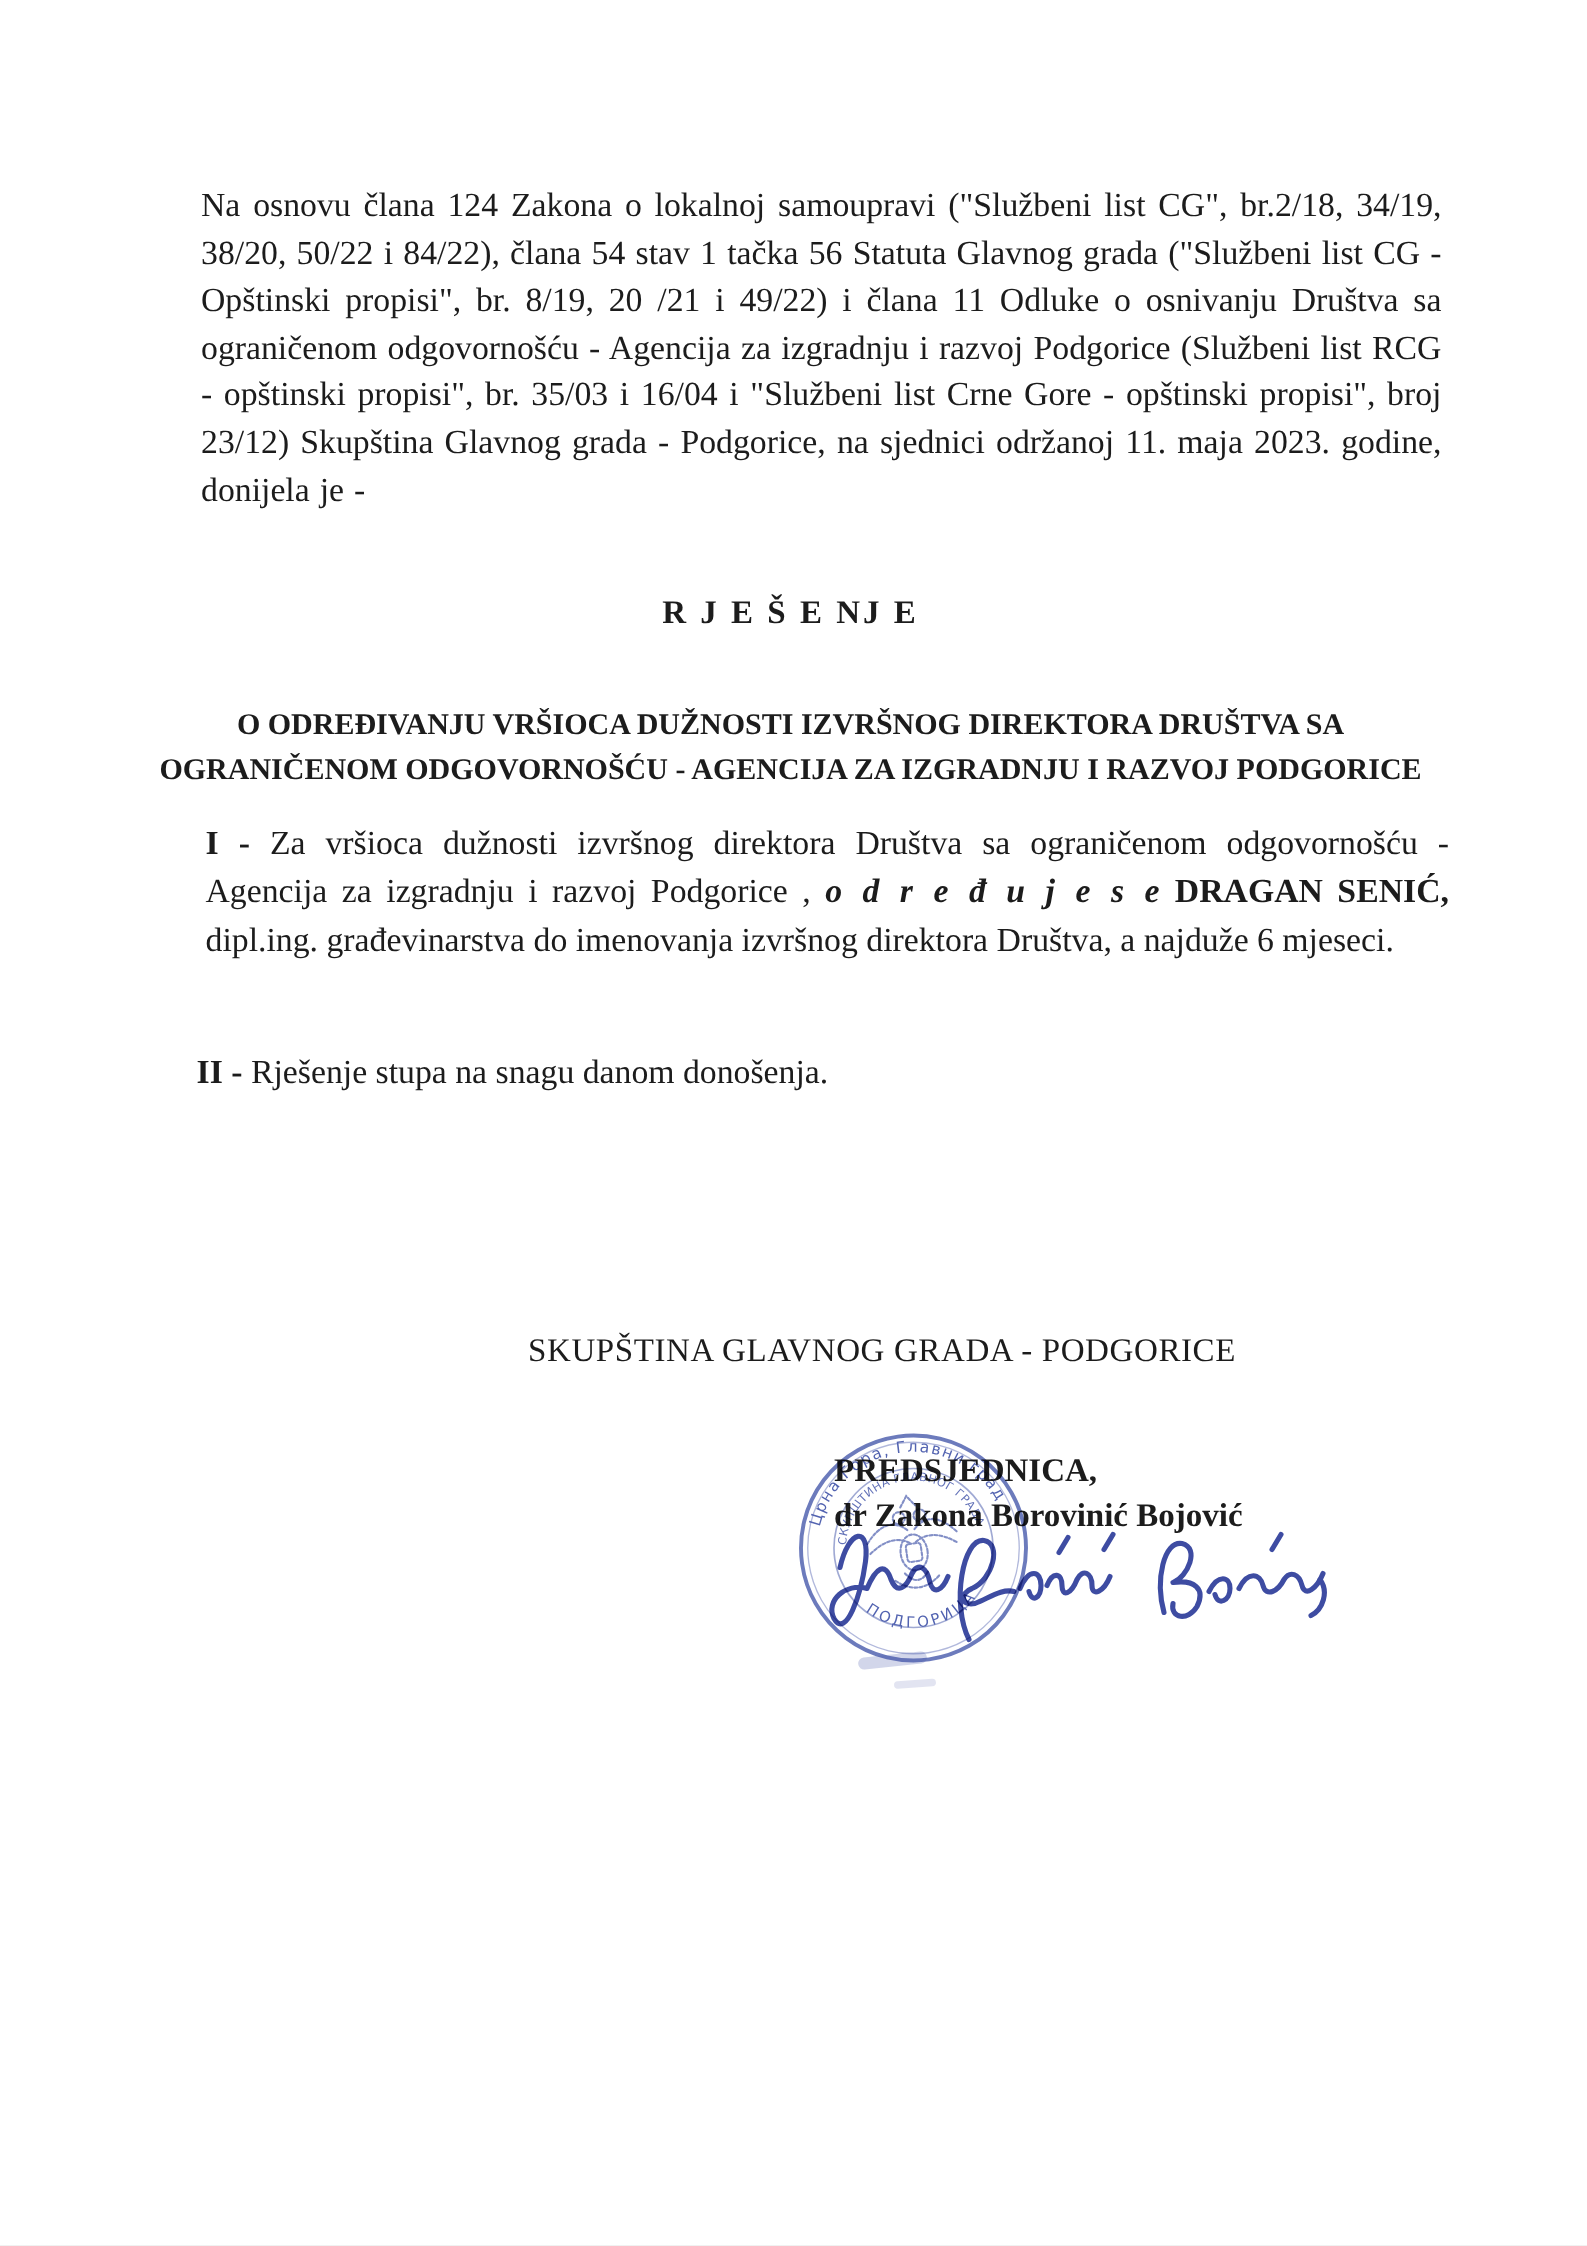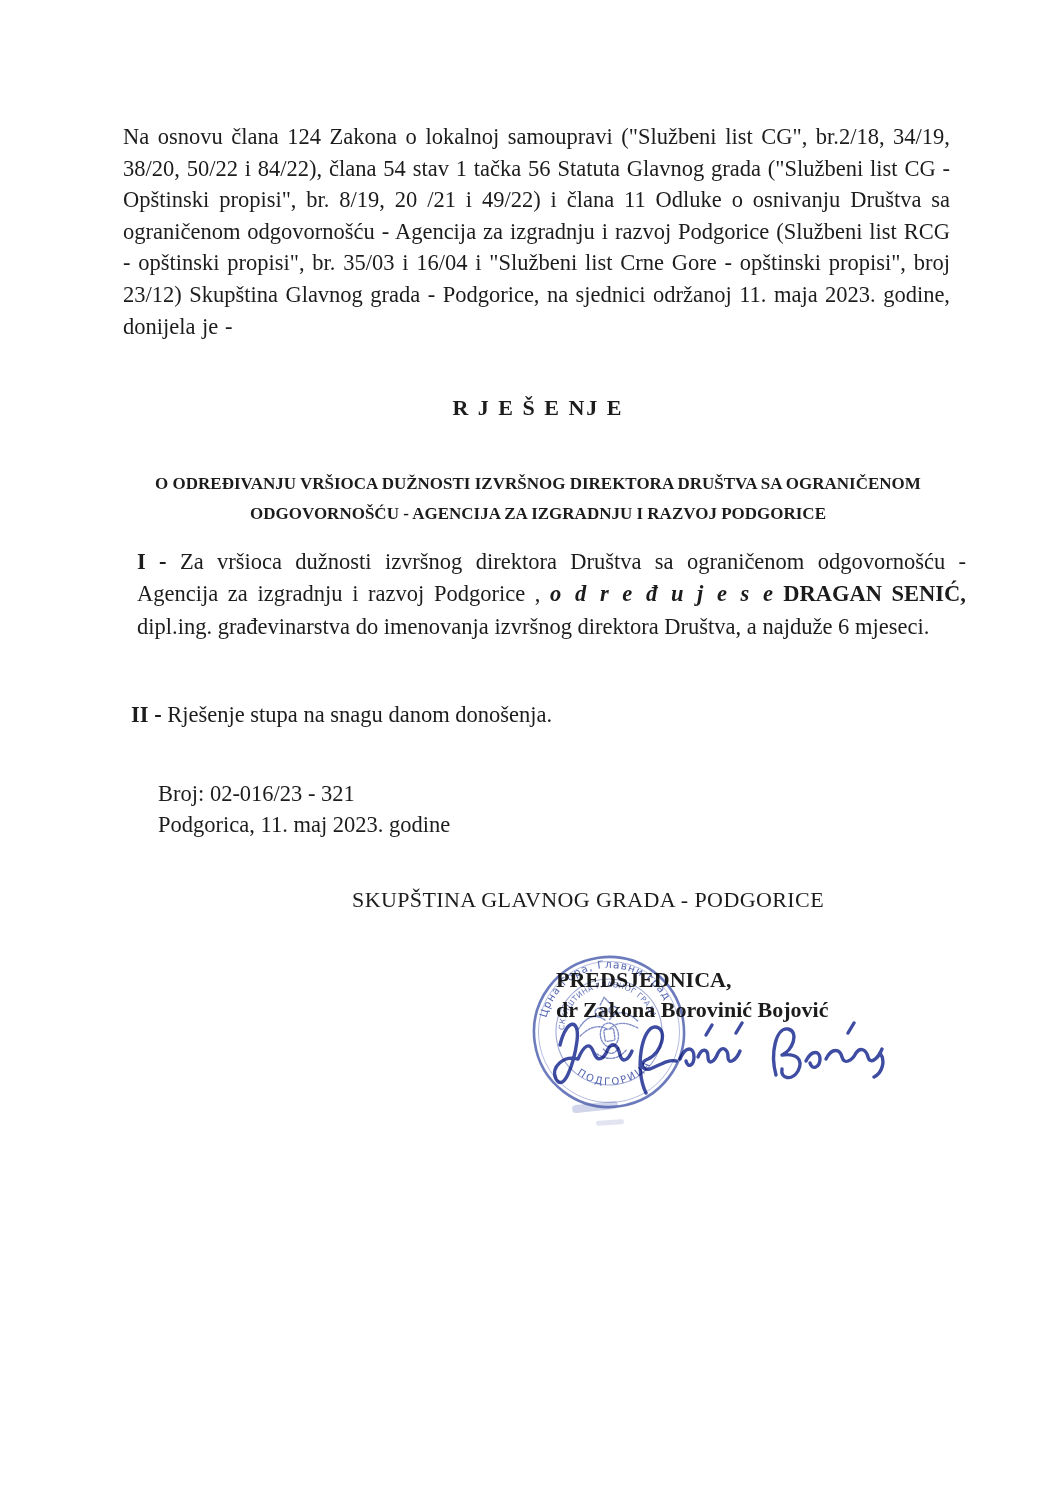--- a/index.html
+++ b/index.html
@@ -6,30 +6,30 @@
   .page{
     position:relative;
     width:1058px;height:1497px;
     background:#ffffff;
     margin:0 auto;
     font-family:"Liberation Serif","DejaVu Serif",serif;
     color:#1c1c1c;
     overflow:hidden;
   }
   .intro{
-    position:absolute;left:123px;top:121px;width:827px;margin:0;
+    position:absolute;left:134px;top:121px;width:827px;margin:0;
     font-size:22.5px;line-height:31.6px;text-align:justify;
     word-spacing:1px;
   }
   .title-block{
-    position:absolute;left:110px;top:395px;width:856px;
+    position:absolute;left:99px;top:395px;width:856px;
     text-align:center;font-weight:bold;z-index:1;
   }
   .title-heading{font-size:22px;letter-spacing:2px;margin-bottom:3px;}
-  .title-subject{font-size:17px;line-height:29.5px;margin-top:48px;}
+  .title-subject{font-size:20px;line-height:29.5px;margin-top:48px;}
   .item{position:absolute;margin:0;font-size:22.5px;z-index:1;}
   .item1{left:137px;top:546px;width:829px;line-height:32.3px;text-align:justify;}
   .item2{left:131px;top:699px;width:829px;line-height:32px;}
   .bold{font-weight:bold;}
   .emph{font-weight:bold;font-style:italic;letter-spacing:.5px;word-spacing:3px;}
   .ref-block{
     position:absolute;left:158px;top:779px;
     font-size:22.5px;line-height:30.6px;z-index:1;
   }
   .issuer{
@@ -70,24 +70,20 @@
 
   <div class="title-block">
     <div class="title-heading">R J E Š E NJ E</div>
     <div class="title-subject">O ODREĐIVANJU VRŠIOCA DUŽNOSTI IZVRŠNOG DIREKTORA DRUŠTVA SA OGRANIČENOM ODGOVORNOŠĆU - AGENCIJA ZA IZGRADNJU I RAZVOJ PODGORICE</div>
   </div>
 
   <p class="item item1"><span class="bold">I -</span><span> Za vršioca dužnosti izvršnog direktora Društva sa ograničenom odgovornošću - Agencija za izgradnju i razvoj Podgorice , </span><span class="emph">o d r e đ u j e  s e</span><span class="bold"> DRAGAN SENIĆ,</span><span> dipl.ing. građevinarstva do imenovanja izvršnog direktora Društva, a najduže 6 mjeseci.</span></p>
 
   <p class="item item2"><span class="bold">II -</span><span> Rješenje stupa na snagu danom donošenja.</span></p>
 
-  <div class="ref-block">
-    <div>Broj: 02-016/23 - 321</div>
-    <div>Podgorica, 11. maj 2023. godine</div>
-  </div>
 
   <div class="issuer">SKUPŠTINA GLAVNOG GRADA - PODGORICE</div>
 
   <div class="sig-block">
     <div>PREDSJEDNICA,</div>
     <div>dr Zakona Borovinić Bojović</div>
   </div>
 
   <svg class="stamp-svg" viewBox="0 0 170 170">
     <defs>

